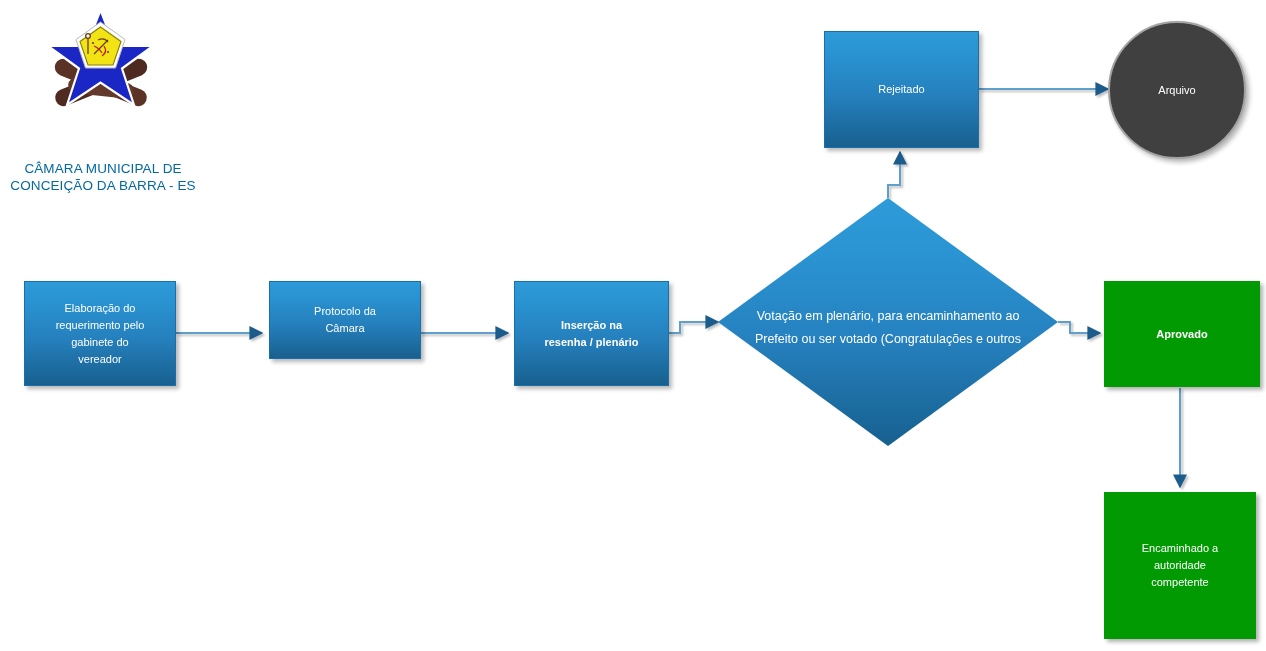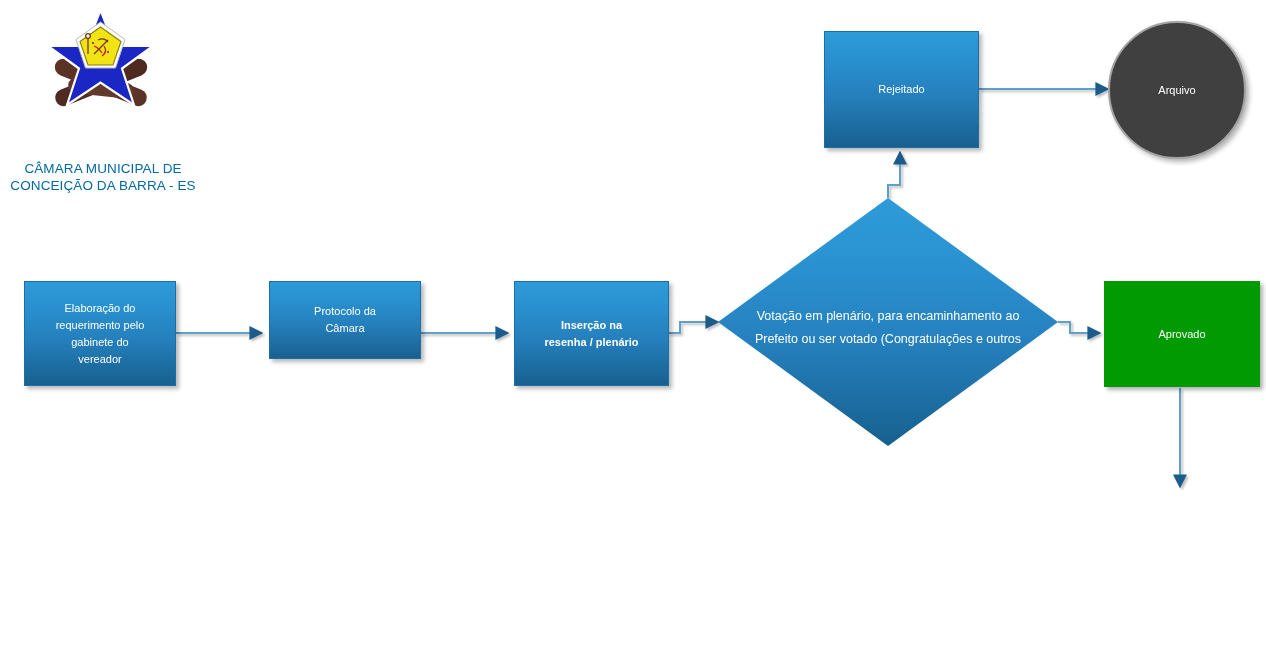--- a/index.html
+++ b/index.html
@@ -215,18 +215,23 @@
   </div>
 
   <div class="node box-blue" id="node-rejeitado" style="left:824px; top:31px; width:155px; height:117px;">
     <span>Rejeitado</span>
   </div>
 
   <div class="node circle-red" id="node-arquivo" style="left:1108px; top:21px; width:138px; height:138px;">
     <span>Arquivo</span>
   </div>
 
-  <div class="node box-green" id="node-aprovado" style="left:1104px; top:281px; width:156px; height:106px;">
+  <div class="node box-green" id="node-aprovado" style="left:1104px; top:281px; width:156px; height:106px;font-weight:bold;">
     <span>Aprovado</span>
   </div>
 
+  <div class="node box-green" id="node-encaminhado" style="left:1104px; top:492px; width:152px; height:147px;">
+    <span>Encaminhado a
+autoridade
+competente</span>
+  </div>
 
 </div>
 
 </body></html>

